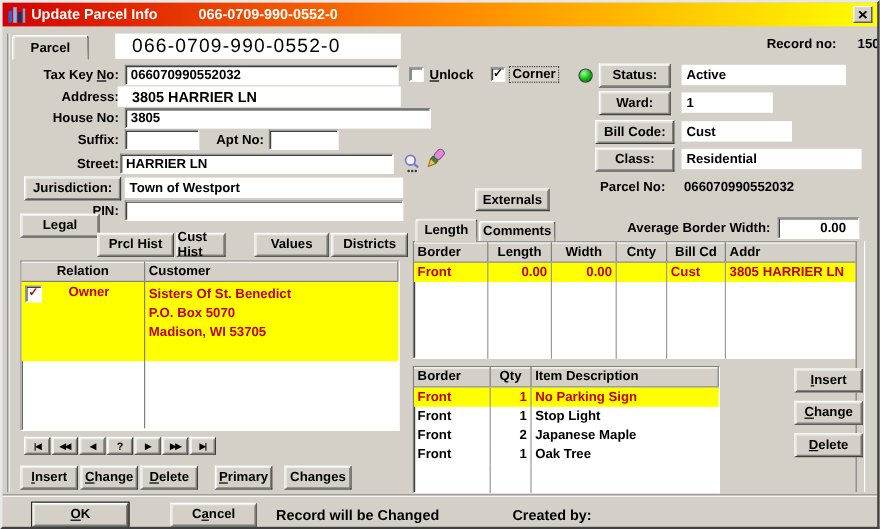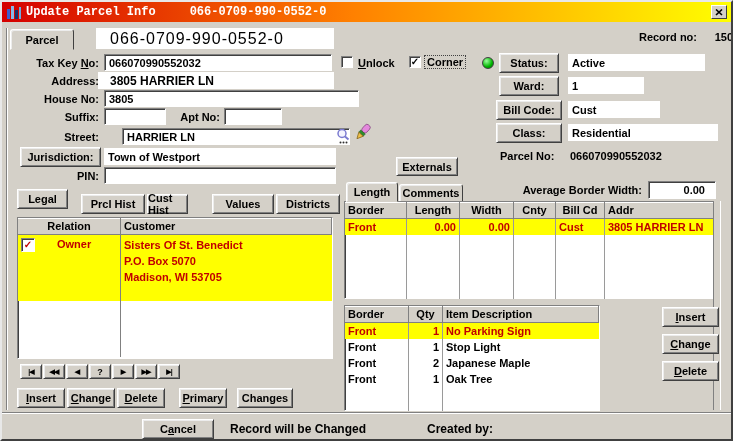--- a/index.html
+++ b/index.html
@@ -2,21 +2,21 @@
 <html><head>
 <meta charset="utf-8">
 <style>
   html,body{margin:0;padding:0;background:#808080;}
   .window{
     position:relative;width:733px;height:441px;background:#d4d0c8;
     font-family:"Liberation Sans",sans-serif;font-size:11px;font-weight:bold;color:#000;
     border:2px solid;border-color:#e8e8e8 #404040 #404040 #e8e8e8;box-sizing:border-box;overflow:hidden;
   }
   .abs{position:absolute;box-sizing:border-box;}
-  .titlebar{left:0;top:0;width:729px;height:20px;background:linear-gradient(to right,#d40000,#ff8000 48%,#ffff00);display:flex;align-items:center;font-family:Liberation Mono, monospace;}
+  .titlebar{left:0;top:0;width:729px;height:20px;background:linear-gradient(to right,#d40000,#ff8000 48%,#ffff00);display:flex;align-items:center;}
   .titlebar .ttl{color:#fff;font-size:12px;margin-left:6px;}
   .titlebar .tid{color:#fff;font-size:12px;margin-left:34px;}
   .closebtn{right:4px;top:3px;width:16px;height:14px;background:#d4d0c8;border:1px solid;border-color:#fff #404040 #404040 #fff;display:flex;align-items:center;justify-content:center;}
   .raised{background:#d4d0c8;border:1px solid;border-color:#fff #404040 #404040 #fff;box-shadow:inset 1px 1px 0 #ececec, inset -1px -1px 0 #808080;}
   .btn{display:flex;align-items:center;justify-content:center;cursor:default;}
   .default{box-shadow:inset 1px 1px 0 #ececec, inset -1px -1px 0 #808080, 0 0 0 1px #000;}
   .sunken{background:#fff;border:1px solid;border-color:#808080 #fff #fff #808080;box-shadow:inset 1px 1px 0 #404040;}
   .field{display:flex;align-items:center;padding-left:4px;overflow:hidden;white-space:nowrap;}
   .flat{background:#fff;display:flex;align-items:center;padding-left:4px;white-space:nowrap;}
   .lbl{text-align:right;white-space:nowrap;}
@@ -90,21 +90,21 @@
   <div class="abs lbl" style="left:0;top:109px;width:97px">Suffix:</div>
   <div class="abs sunken field" style="left:102px;top:106px;width:62px;height:17px">
       <span></span>
     </div>
   <div class="abs lbl" style="left:168px;top:109px;width:50px">Apt No:</div>
   <div class="abs sunken field" style="left:222px;top:106px;width:58px;height:17px">
       <span></span>
     </div>
 
   <div class="abs lbl" style="left:0;top:129px;width:97px">Street:</div>
-  <div class="abs sunken field" style="left:120px;top:126px;width:228px;height:17px">
+  <div class="abs sunken field" style="left:98px;top:126px;width:228px;height:17px">
       <span>HARRIER LN</span>
     </div>
   <svg class="abs" style="left:334px;top:126px" width="17" height="17" viewBox="0 0 17 17">
     <circle cx="6" cy="5.5" r="4" fill="#f4f4ff" stroke="#7a7ad0" stroke-width="1.5"></circle>
     <line x1="9" y1="8.5" x2="12.5" y2="11.5" stroke="#7a7ad0" stroke-width="2"></line>
     <circle cx="4.5" cy="14.5" r="1" fill="#303030"></circle>
       <circle cx="7.5" cy="14.5" r="1" fill="#303030"></circle>
       <circle cx="10.5" cy="14.5" r="1" fill="#303030"></circle>
   </svg>
   <svg class="abs" style="left:351px;top:120px" width="20" height="21" viewBox="0 0 20 21">
@@ -120,21 +120,21 @@
     </div>
   <div class="abs raised btn" style="left:18px;top:145px;width:81px;height:20px">
       <span>Jurisdiction:</span>
     </div>
 
   <div class="abs lbl" style="left:0;top:168px;width:97px">PIN:</div>
   <div class="abs sunken field" style="left:102px;top:165px;width:232px;height:17px">
       <span></span>
     </div>
 
-  <div class="abs raised btn" style="left:15px;top:187px;width:51px;height:20px">
+  <div class="abs raised btn" style="left:15px;top:176px;width:66px;height:20px">
       <span>Legal</span>
     </div>
   <div class="abs raised btn" style="left:79px;top:192px;width:64px;height:20px">
       <span>Prcl Hist</span>
     </div>
   <div class="abs raised btn" style="left:145px;top:192px;width:41px;height:20px">
       <span>Cust Hist</span>
     </div>
   <div class="abs raised btn" style="left:210px;top:192px;width:62px;height:20px">
       <span>Values</span>
@@ -329,19 +329,22 @@
       <span><span></span><u>I</u><span>nsert</span></span>
     </div>
   <div class="abs raised btn" style="left:660px;top:332px;width:57px;height:20px">
       <span><span></span><u>C</u><span>hange</span></span>
     </div>
   <div class="abs raised btn" style="left:660px;top:359px;width:57px;height:20px">
       <span><span></span><u>D</u><span>elete</span></span>
     </div>
 
   <div class="abs hgroove" style="left:0;top:410px;width:729px"></div>
+  <div class="abs raised btn default" style="left:25px;top:417px;width:80px;height:20px">
+      <span><span></span><u>O</u><span>K</span></span>
+    </div>
   <div class="abs raised btn" style="left:140px;top:417px;width:72px;height:20px">
       <span><span>C</span><u>a</u><span>ncel</span></span>
     </div>
   <div class="abs" style="left:228px;top:420px;font-size:12px">Record will be Changed</div>
   <div class="abs" style="left:425px;top:420px;font-size:12px">Created by:</div>
 
 </div>
 
 </body></html>

